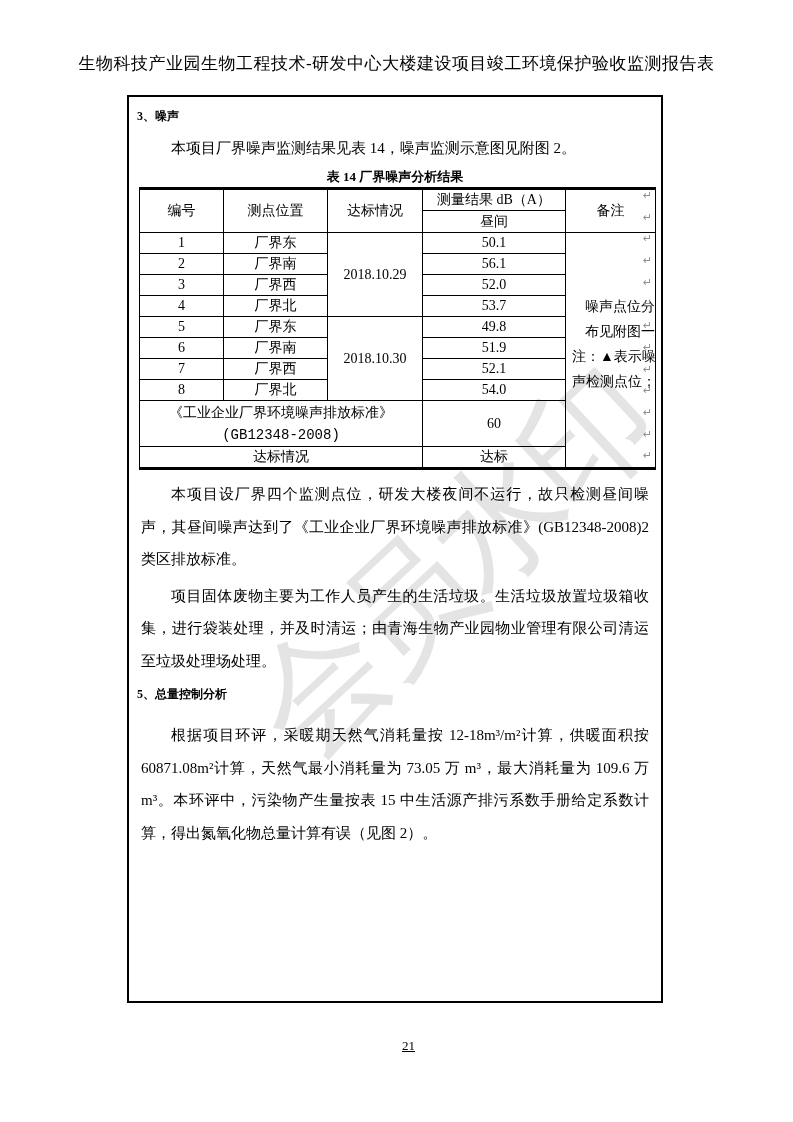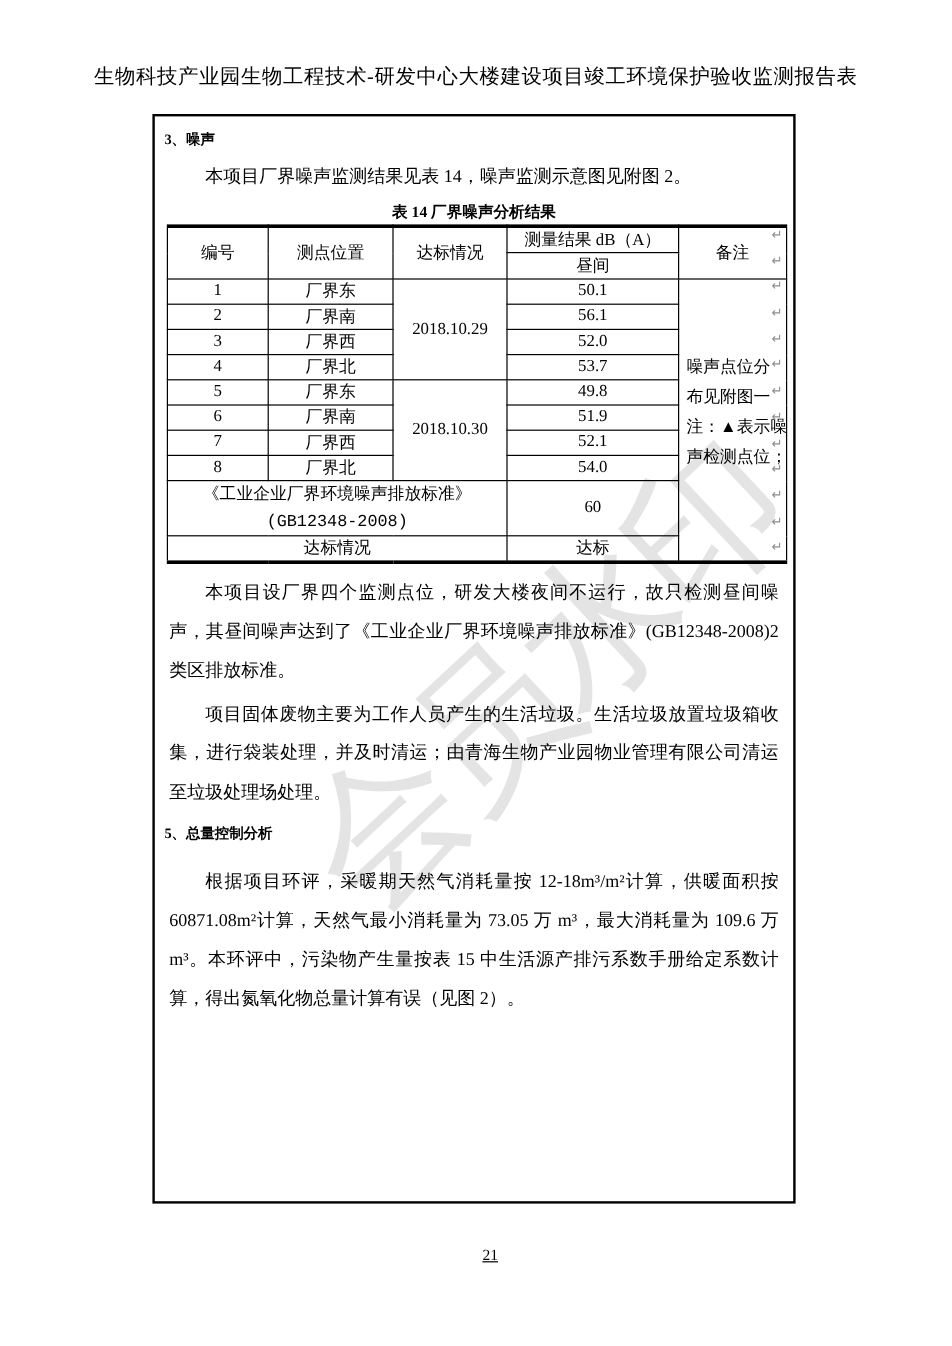--- a/index.html
+++ b/index.html
@@ -51,21 +51,21 @@
   }
   .noise-table td {
     border:1px solid #000;
     font-size:14px; text-align:center; vertical-align:middle;
     padding:0; overflow:hidden;
   }
   tr.hdr-row    { height:22px; }
   tr.data-row   { height:21px; }
   tr.std-row    { height:46px; }
   tr.comp-row   { height:22px; }
-  td.remark-body { text-align:left; padding-left:6px; }
+  td.remark-body { text-align:right; padding-left:6px; }
   .remark-inner { position:relative; top:-6px; }
   .remark-line  { line-height:25px; height:25px; white-space:nowrap; }
   .remark-gap   { }
   .std-line     { line-height:22px;font-family:Liberation Mono, monospace; }
   .rm-col { position:absolute; left:514px; top:88px; z-index:2; }
   .rm {
     display:block; height:21.7px; line-height:21.7px;
     font-size:11px; color:#8f8f90;
     font-family:"DejaVu Sans",sans-serif;
   }

